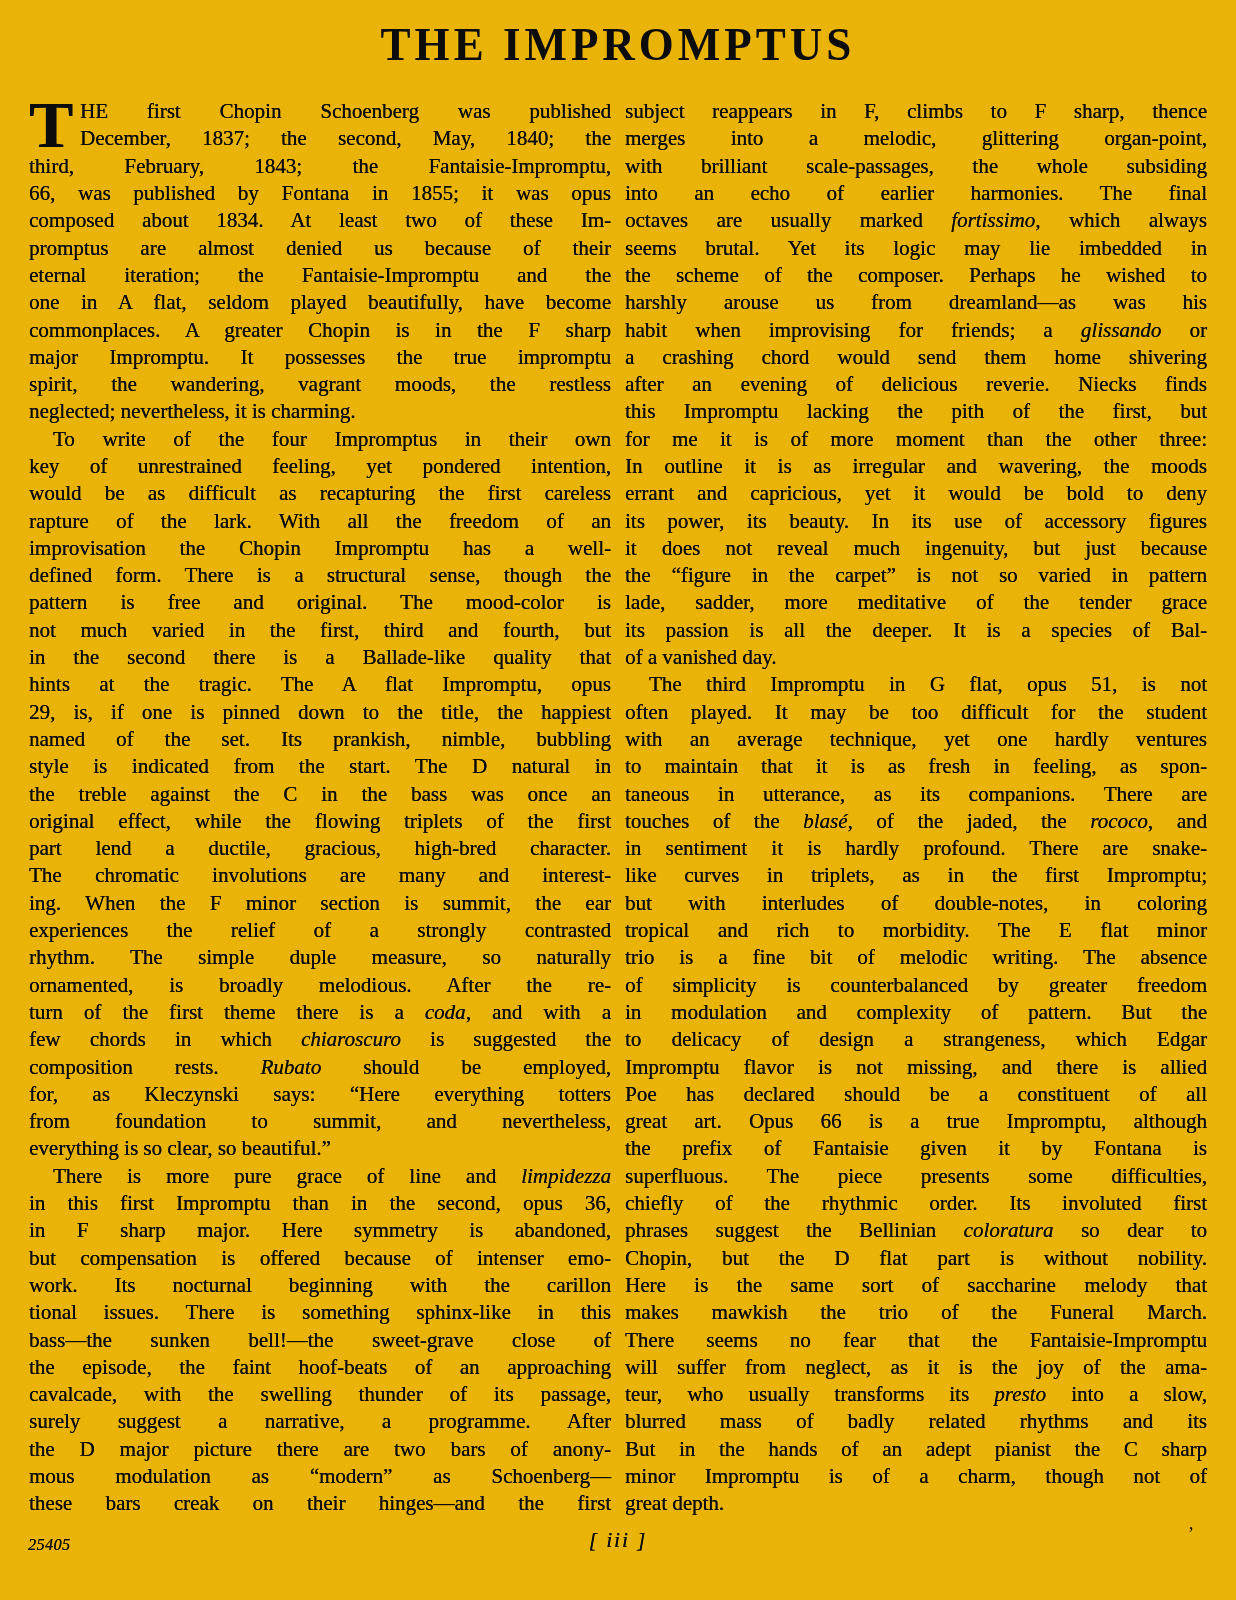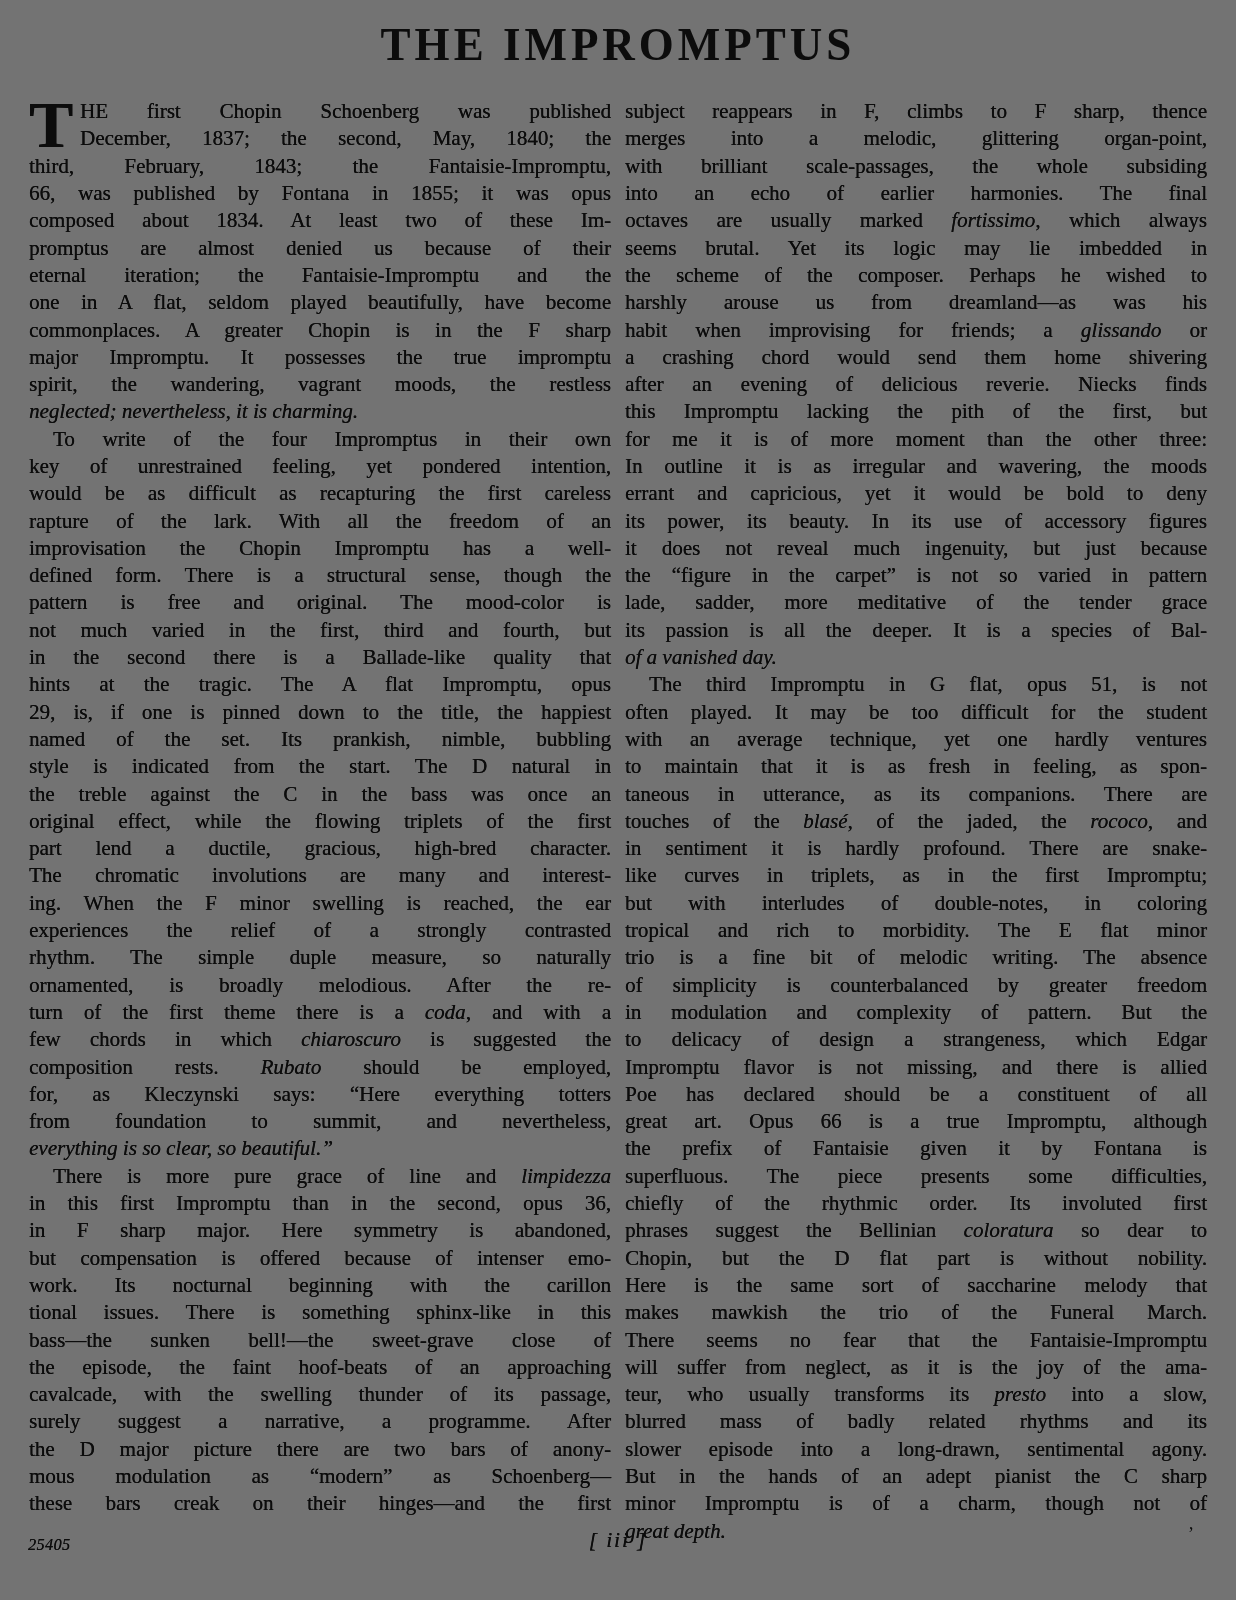--- a/index.html
+++ b/index.html
@@ -11,21 +11,21 @@
     width: 1236px;
     height: 1600px;
     position: relative;
     font-family: "Liberation Serif", serif;
     color: #0c0c0c;
     overflow: hidden;
   }
   .page {
     position: absolute;
     inset: 0;
-    background: #737373;
+    background: #eab308;
   }
   .page-title {
     margin-top: 20px;
     text-align: center;
     font-size: 45px;
     font-weight: bold;
     letter-spacing: 4px;
     line-height: 48px;
     transform: scaleY(1.04);
   }
@@ -45,21 +45,20 @@
     font-size: 21px;
     line-height: 27.3px;
     text-align: justify;
     text-align-last: justify;
     white-space: normal;
     text-shadow: 0.25px 0 0 currentColor;
   }
   .line i { text-shadow: 0.2px 0 0 currentColor; }
   .line.lastline {
     text-align-last: left;
-    font-style: italic;
   }
   .para.indent .line:first-child {
     padding-left: 24px;
   }
   .dropcap {
     float: left;
     font-weight: bold;
     font-size: 66px;
     line-height: 50px;
     height: 52px;
@@ -129,21 +128,21 @@
           <div class="line">not much varied in the first, third and fourth, but</div>
           <div class="line">in the second there is a Ballade-like quality that</div>
           <div class="line">hints at the tragic. The A flat Impromptu, opus</div>
           <div class="line">29, is, if one is pinned down to the title, the happiest</div>
           <div class="line">named of the set. Its prankish, nimble, bubbling</div>
           <div class="line">style is indicated from the start. The D natural in</div>
           <div class="line">the treble against the C in the bass was once an</div>
           <div class="line">original effect, while the flowing triplets of the first</div>
           <div class="line">part lend a ductile, gracious, high-bred character.</div>
           <div class="line">The chromatic involutions are many and interest-</div>
-          <div class="line">ing. When the F minor swelling is reached, the ear</div>
+          <div class="line">ing. When the F minor section is summit, the ear</div>
           <div class="line">experiences the relief of a strongly contrasted</div>
           <div class="line">rhythm. The simple duple measure, so naturally</div>
           <div class="line">ornamented, is broadly melodious. After the re-</div>
           <div class="line">turn of the first theme there is a <i>coda</i>, and with a</div>
           <div class="line">few chords in which <i>chiaroscuro</i> is suggested the</div>
           <div class="line">composition rests. <i>Rubato</i> should be employed,</div>
           <div class="line">for, as Kleczynski says: “Here everything totters</div>
           <div class="line">from foundation to summit, and nevertheless,</div>
           <div class="line lastline">everything is so clear, so beautiful.”</div>
         </div>
@@ -209,21 +208,20 @@
           <div class="line">superfluous. The piece presents some difficulties,</div>
           <div class="line">chiefly of the rhythmic order. Its involuted first</div>
           <div class="line">phrases suggest the Bellinian <i>coloratura</i> so dear to</div>
           <div class="line">Chopin, but the D flat part is without nobility.</div>
           <div class="line">Here is the same sort of saccharine melody that</div>
           <div class="line">makes mawkish the trio of the Funeral March.</div>
           <div class="line">There seems no fear that the Fantaisie-Impromptu</div>
           <div class="line">will suffer from neglect, as it is the joy of the ama-</div>
           <div class="line">teur, who usually transforms its <i>presto</i> into a slow,</div>
           <div class="line">blurred mass of badly related rhythms and its</div>
-          <div class="line">slower episode into a long-drawn, sentimental agony.</div>
           <div class="line">But in the hands of an adept pianist the C sharp</div>
           <div class="line">minor Impromptu is of a charm, though not of</div>
           <div class="line lastline">great depth.</div>
         </div>
       </div>
   </div>
 
   <div class="footer-plate">25405</div>
 
   <div class="footer-folio">[ iii ]</div>

